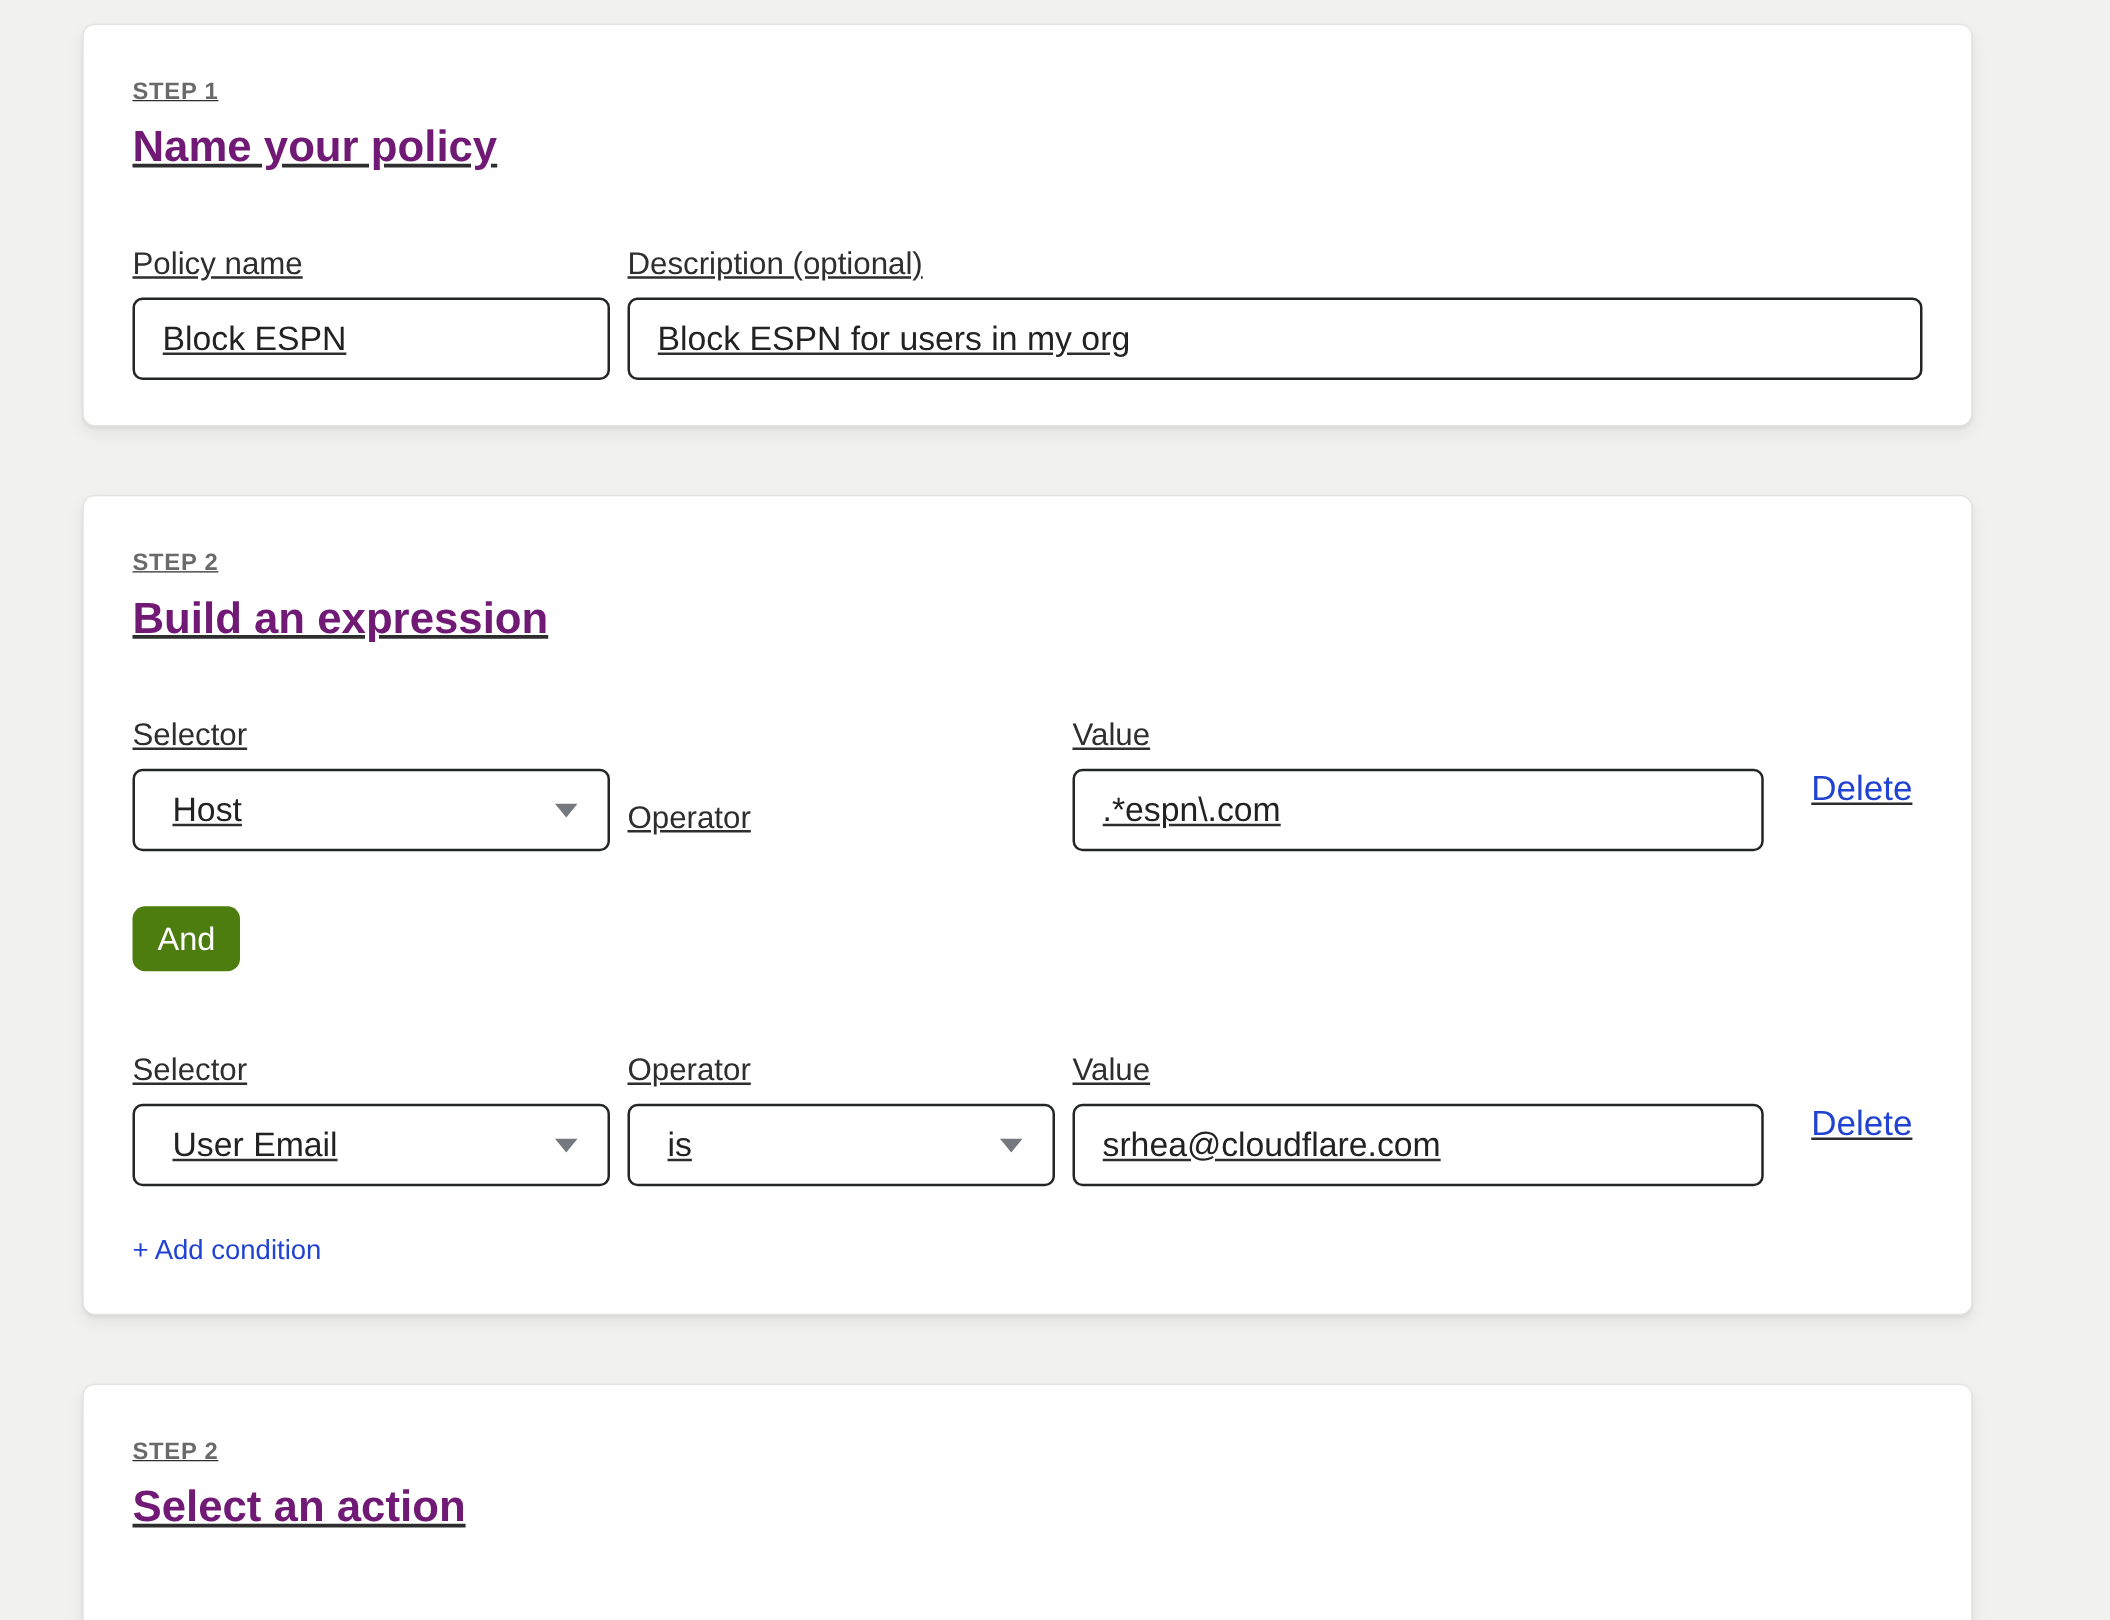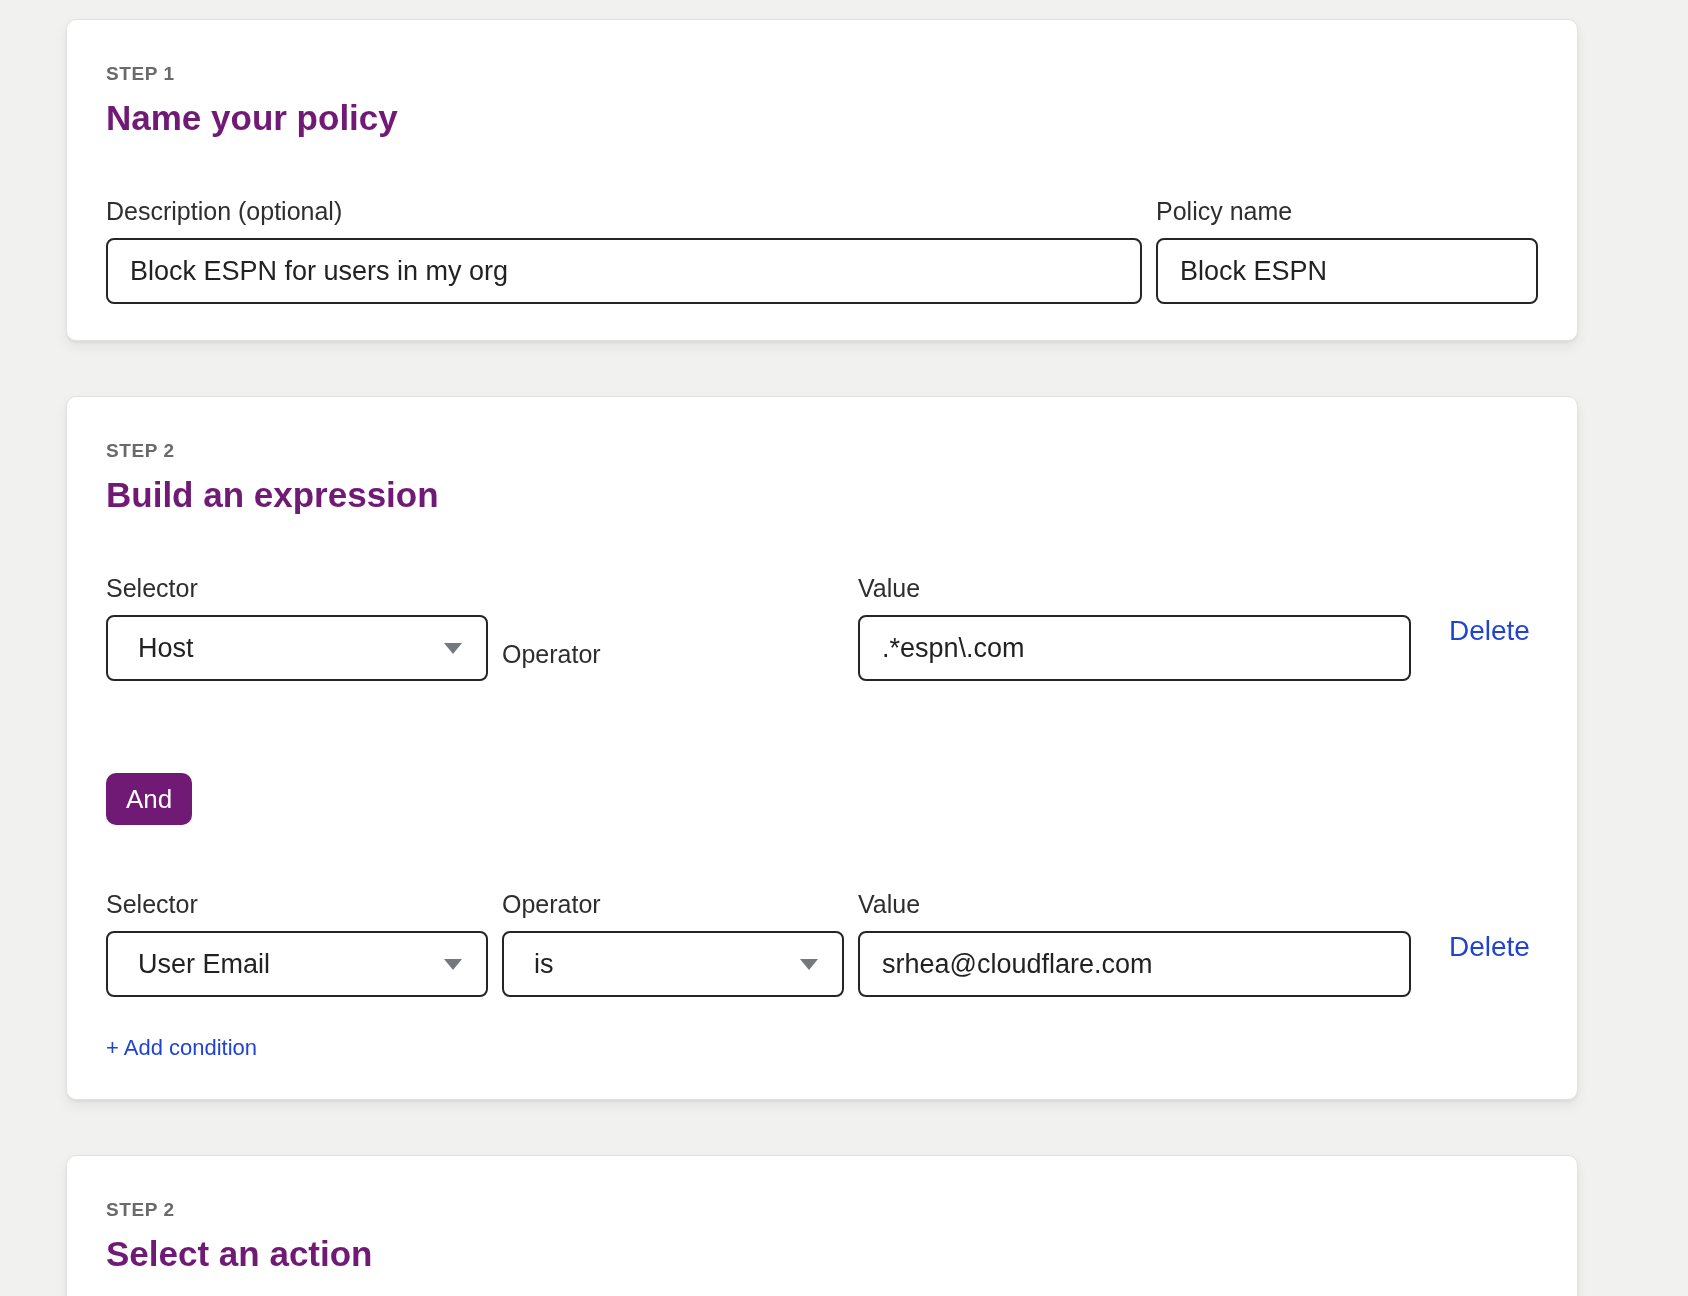--- a/index.html
+++ b/index.html
@@ -7,20 +7,21 @@
     width: 1688px; height: 1296px;
     overflow: hidden;
     background: #f1f1f0;
     font-family: "Liberation Sans", "DejaVu Sans", sans-serif;
     color: #2e2e2e;
   }
   .page {
     position: relative;
     width: 1688px; height: 1296px;
     padding: 19px 110px 0 66px;
+    text-decoration: underline;
   }
   .card {
     width: 1512px;
     background: #ffffff;
     border: 1px solid #e2e2e1;
     border-radius: 10px;
     box-shadow: 0 2px 3px rgba(0,0,0,0.05), 0 6px 14px rgba(0,0,0,0.06);
     padding: 44px 39px 36px 39px;
     margin-bottom: 55px;
   }
@@ -94,26 +95,26 @@
     align-items: flex-start;
     margin-left: 24px;
   }
   a.link {
     color: #2143d1;
     text-decoration: none;
     cursor: pointer;
   }
   .delete-link { font-size: 28px; }
   .and-button {
-    margin-top: 92px;
+    margin-top: 44px;
     display: inline-block;
     min-width: 82px;
     height: 52px;
     padding: 0 20px;
-    background: #701a75;
+    background: #4d7c0f;
     color: #ffffff;
     border: none;
     border-radius: 10px;
     font-family: "Liberation Sans", "DejaVu Sans", sans-serif;
     font-size: 26px;
     line-height: 52px;
     text-align: center;
     cursor: pointer;
   }
   .cond-row-2 { margin-top: 66px; }
@@ -126,27 +127,27 @@
 </style>
 </head>
 <body>
 
 <div class="page">
 
   <section class="card">
     <div class="step-label">STEP 1</div>
     <h1 class="card-title">Name your policy</h1>
     <div class="fields-row">
+      <div class="field w-col1">
+        <label class="field-label">Policy name</label>
+        <input class="text-input" type="text" value="Block ESPN" style="">
+      </div>
       <div class="field w-flex">
         <label class="field-label">Description (optional)</label>
         <input class="text-input" type="text" value="Block ESPN for users in my org" style="">
-      </div>
-      <div class="field w-col1">
-        <label class="field-label">Policy name</label>
-        <input class="text-input" type="text" value="Block ESPN" style="">
       </div>
     </div>
   </section>
 
   <section class="card">
     <div class="step-label">STEP 2</div>
     <h1 class="card-title">Build an expression</h1>
 
     
     <div class="fields-row">

